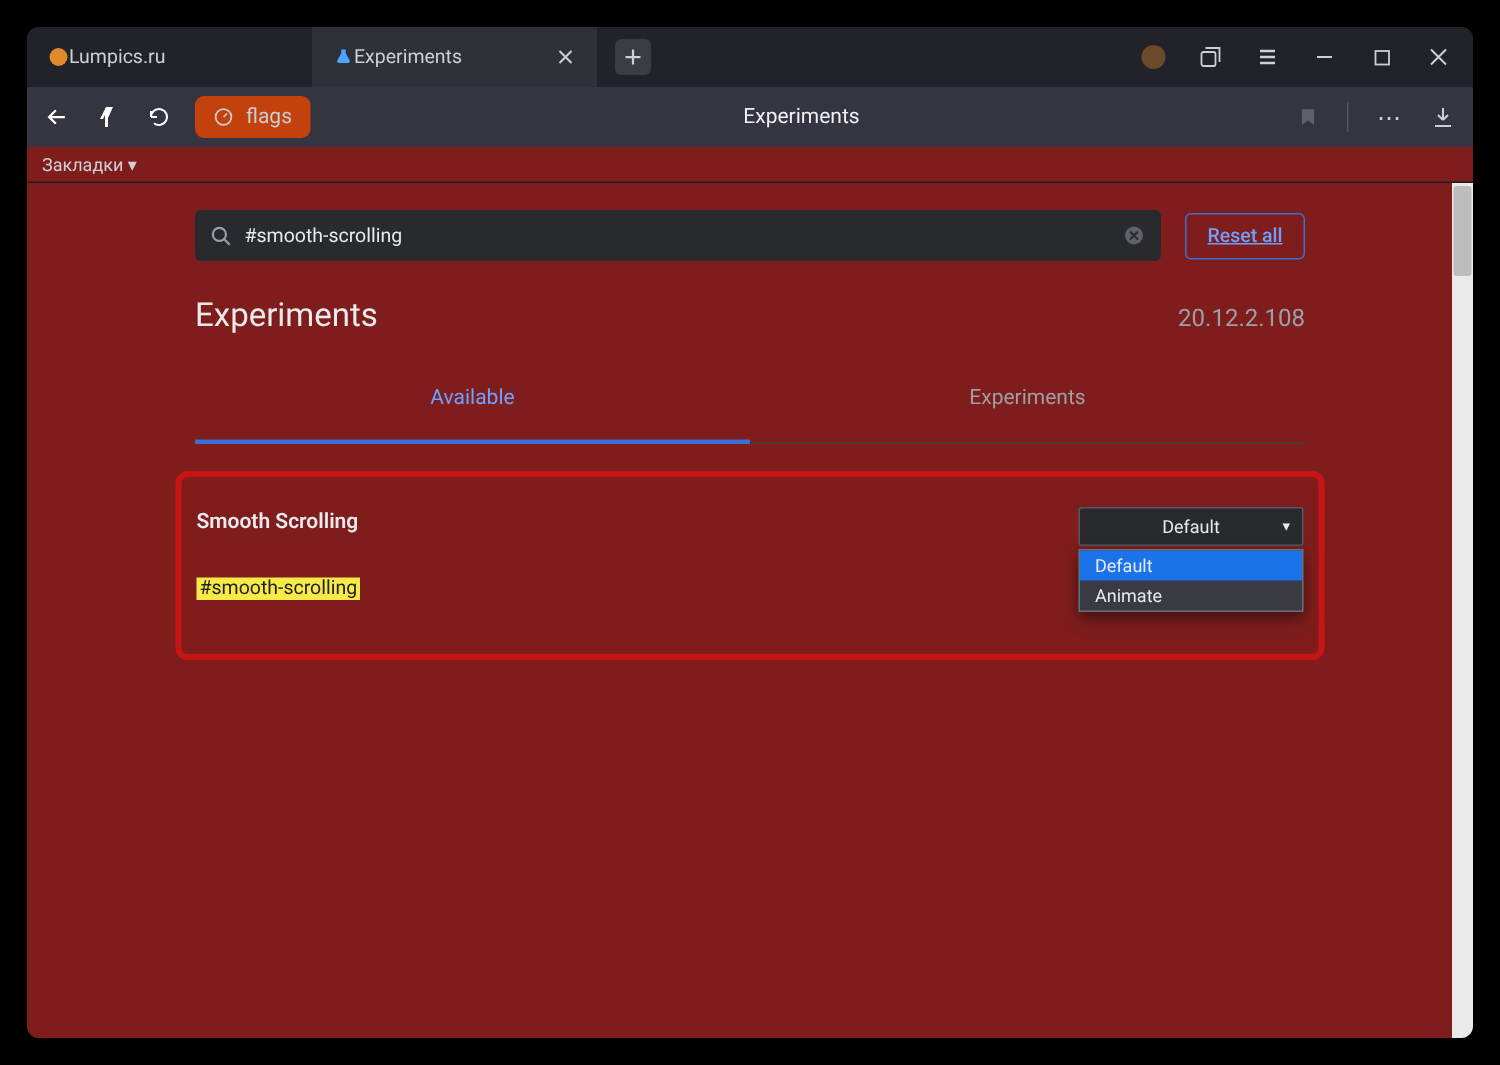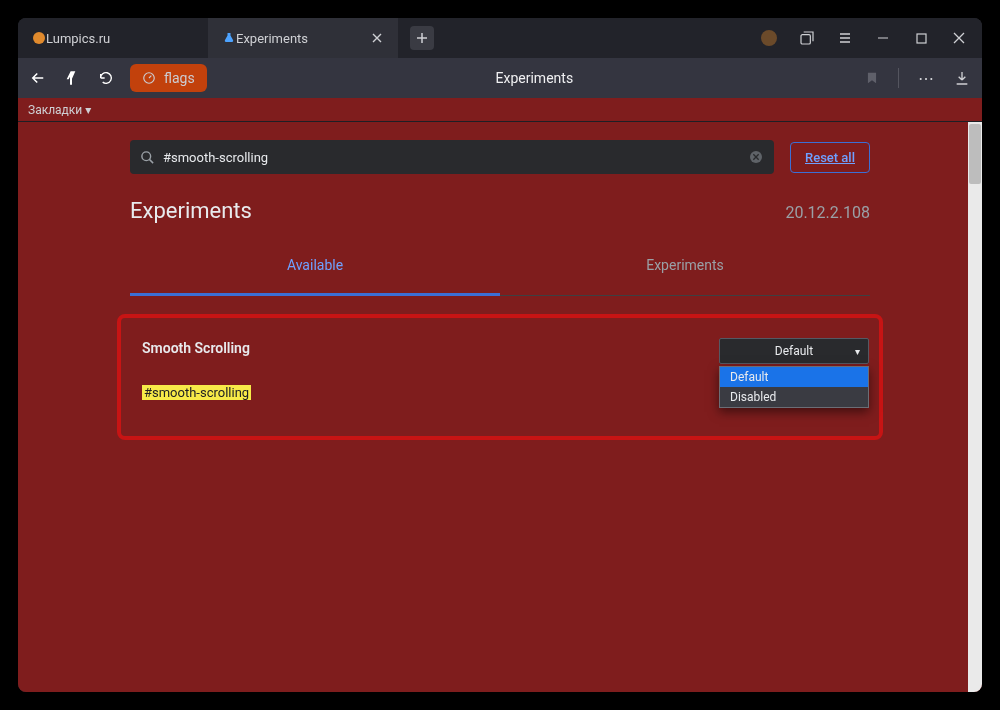--- a/index.html
+++ b/index.html
@@ -44,21 +44,21 @@
   .version { color:#9aa0a6; font-size: 16px; }
 
   .tabs-row { display:flex; margin: 22px 112px 0; border-bottom: 1px solid #3c4043; }
   .ptab { flex:1; text-align:center; padding: 12px 0 22px; font-size: 14px; color:#9aa0a6; position:relative; }
   .ptab.active { color:#6fa0ff; }
   .ptab.active::after { content:""; position:absolute; left:0; right:0; bottom:-1px; height:3px; background:#3b6fd6; }
 
   
   .card-wrap { position: relative; margin: 18px 99px 0; padding: 0; }
   .card-border { position:absolute; inset:0; border: 4px solid #c71414; border-radius: 8px; pointer-events:none; }
-  .card { padding: 24px 14px 38px 14px; margin-left: 11px; }
+  .card { padding: 24px 14px 38px 14px; }
   .exp-row { display:flex; align-items:flex-start; gap: 20px; }
   .exp-text { flex:1; color:#9aa0a6; font-size: 13px; line-height: 1.5; }
   .exp-title { color:#e8eaed; font-size: 14px; font-weight: 600; margin-bottom: 4px; }
   .exp-hash { background: #f7ea48; color:#202124; padding: 0 2px; }
 
   .select-area { flex: 0 0 150px; position: relative; }
   .select-btn { width: 150px; height: 26px; background: #292a2d; border: 1px solid #555963; border-radius: 2px; color:#e8eaed; font-size: 12px; display:flex; align-items:center; justify-content:center; position: relative; }
   .select-caret { position:absolute; right:8px; top:50%; transform:translateY(-50%); color:#e8eaed; font-size:10px; }
   .select-menu { position:absolute; top: 28px; left:0; width: 150px; background: #3a3b42; border: 1px solid #6b6e76; box-shadow: 0 4px 10px rgba(0,0,0,.5); z-index: 5; }
   .select-opt { padding: 3px 10px; color:#e8eaed; font-size: 12px; }
@@ -223,21 +223,21 @@
               <br>
               <span class="exp-hash">#smooth-scrolling</span>
             </div>
             <div class="select-area">
               <div class="select-btn">
                 <span>Default</span>
                 <span class="select-caret">▾</span>
               </div>
               <div class="select-menu">
                 <div class="select-opt selected">Default</div>
-                <div class="select-opt">Disabled</div>
+                <div class="select-opt">Animate</div>
               </div>
             </div>
           </div>
         </div>
         <div class="card-border"></div>
       </div>
 
     </div>
   </div>
 

